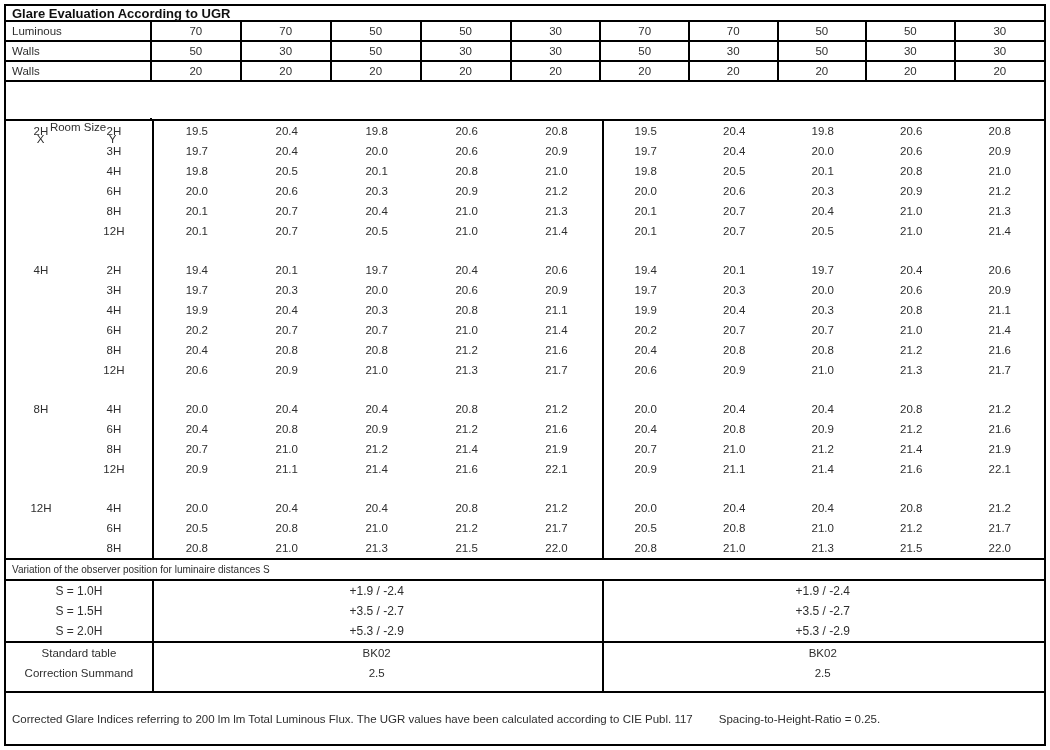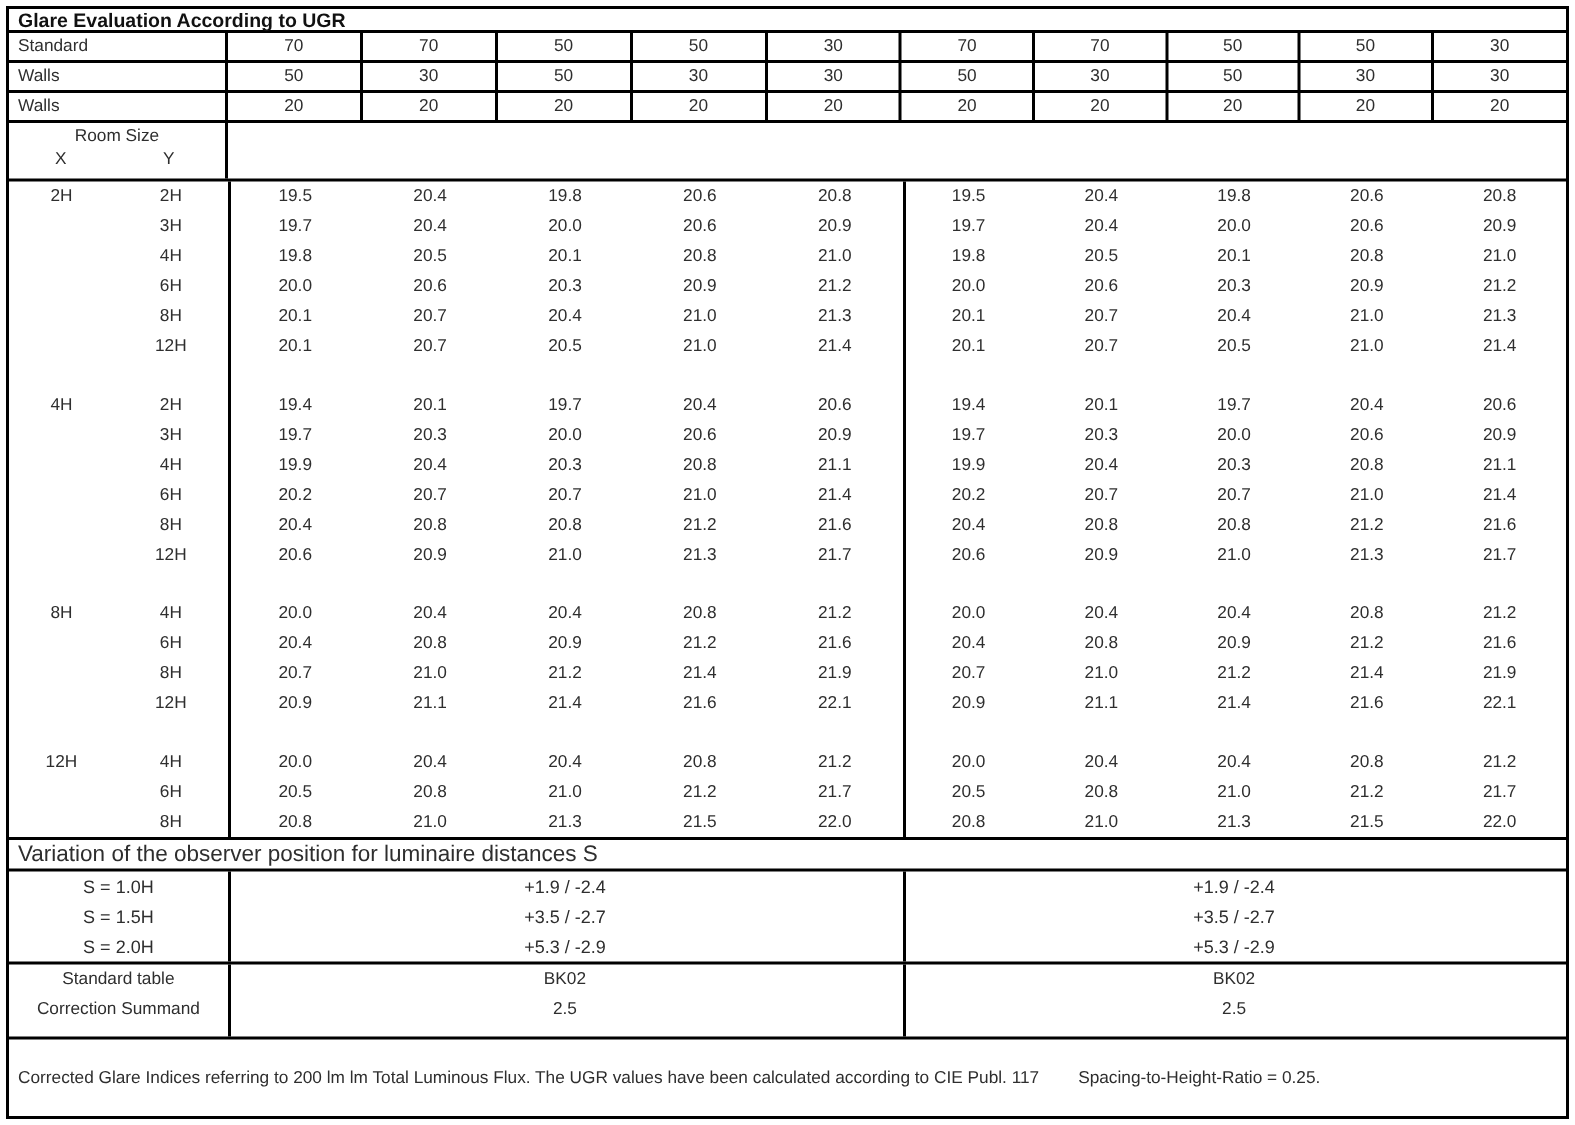--- a/index.html
+++ b/index.html
@@ -10,59 +10,59 @@
   .title-row { height:16px; border-bottom:2px solid #000; display:flex; align-items:center; padding-left:6px; font-weight:bold; font-size:13px; color:#111; }
 
   .surf-row { height:20px; border-bottom:2px solid #000; display:flex; }
   .surf-row .cell { border-right:2px solid #000; display:flex; align-items:center; justify-content:center; font-size:11.5px; }
   .surf-row .cell:last-child { border-right:none; }
   .label-cell { width:146px; justify-content:flex-start !important; padding-left:6px; }
   .w90 { width:90px; text-align:center; }
   .w886 { width:88.6px; text-align:center; }
 
   .rs-row { height:39px; border-bottom:2px solid #000; display:flex; font-size:11.5px; }
-  .rs-left { width:146px; border-right:2px solid #000; display:flex; flex-direction:column; }
+  .rs-left { width:146px; border-right:2px solid #000; display:flex; flex-direction:column;margin-top:36px; }
   .rs-title { height:18px; text-align:center; padding-top:3px; }
   .rs-xy { flex:1; display:flex; }
   .rs-x { width:70px; text-align:center; }
   .rs-y { width:76px; text-align:center; }
   .rs-mid { width:450px; border-right:2px solid #000; text-align:center; padding-top:3px; }
   .rs-right { flex:1; text-align:center; padding-top:3px; }
 
   .data-area { position:relative; height:437px; font-size:11.5px;border-radius:20px; }
   .s-area { position:relative; height:60px; font-size:12px; }
   .sum-area { position:relative; height:50px; border-top:2px solid #000; font-size:11.5px; }
   .vline { position:absolute; top:0; bottom:0; width:2px; background:#000; }
   .vl-1 { left:146px; } .vl-2 { left:596px; }
 
   .data-row { height:20px; display:flex; align-items:center; }
   .data-row .cell { text-align:center; }
   .xcell { width:70px; } .ycell { width:76px; }
   .spacer-row { height:19px; }
 
-  .var-row { height:23px; border-top:2px solid #000; border-bottom:2px solid #000; display:flex; align-items:center; padding-left:6px; font-size:15px; }
+  .var-row { height:23px; border-top:2px solid #000; border-bottom:2px solid #000; display:flex; align-items:center; padding-left:6px; font-size:10px; }
 
   .s-row { height:20px; display:flex; align-items:center; }
   .s-label { width:146px; text-align:center; }
   .s-mid { width:450px; text-align:center; }
   .s-right { width:443px; text-align:center; }
 
   .footer { flex:1; border-top:2px solid #000; padding:20px 6px 0 6px; font-size:11.5px; display:flex; align-items:flex-start; white-space:nowrap; }
   .footer .gap { display:inline-block; width:26px; }
 </style>
 </head>
 <body>
 
 <div class="frame">
 
   <div class="title-row">Glare Evaluation According to UGR</div>
 
   <div id="surface-rows">
       <div class="surf-row">
-        <div class="cell label-cell">Standard</div>
+        <div class="cell label-cell">Luminous</div>
         <div class="cell w90">70</div>
         <div class="cell w90">70</div>
         <div class="cell w90">50</div>
         <div class="cell w90">50</div>
         <div class="cell w90">30</div>
         <div class="cell w886">70</div>
         <div class="cell w886">70</div>
         <div class="cell w886">50</div>
         <div class="cell w886">50</div>
         <div class="cell w886">30</div>

